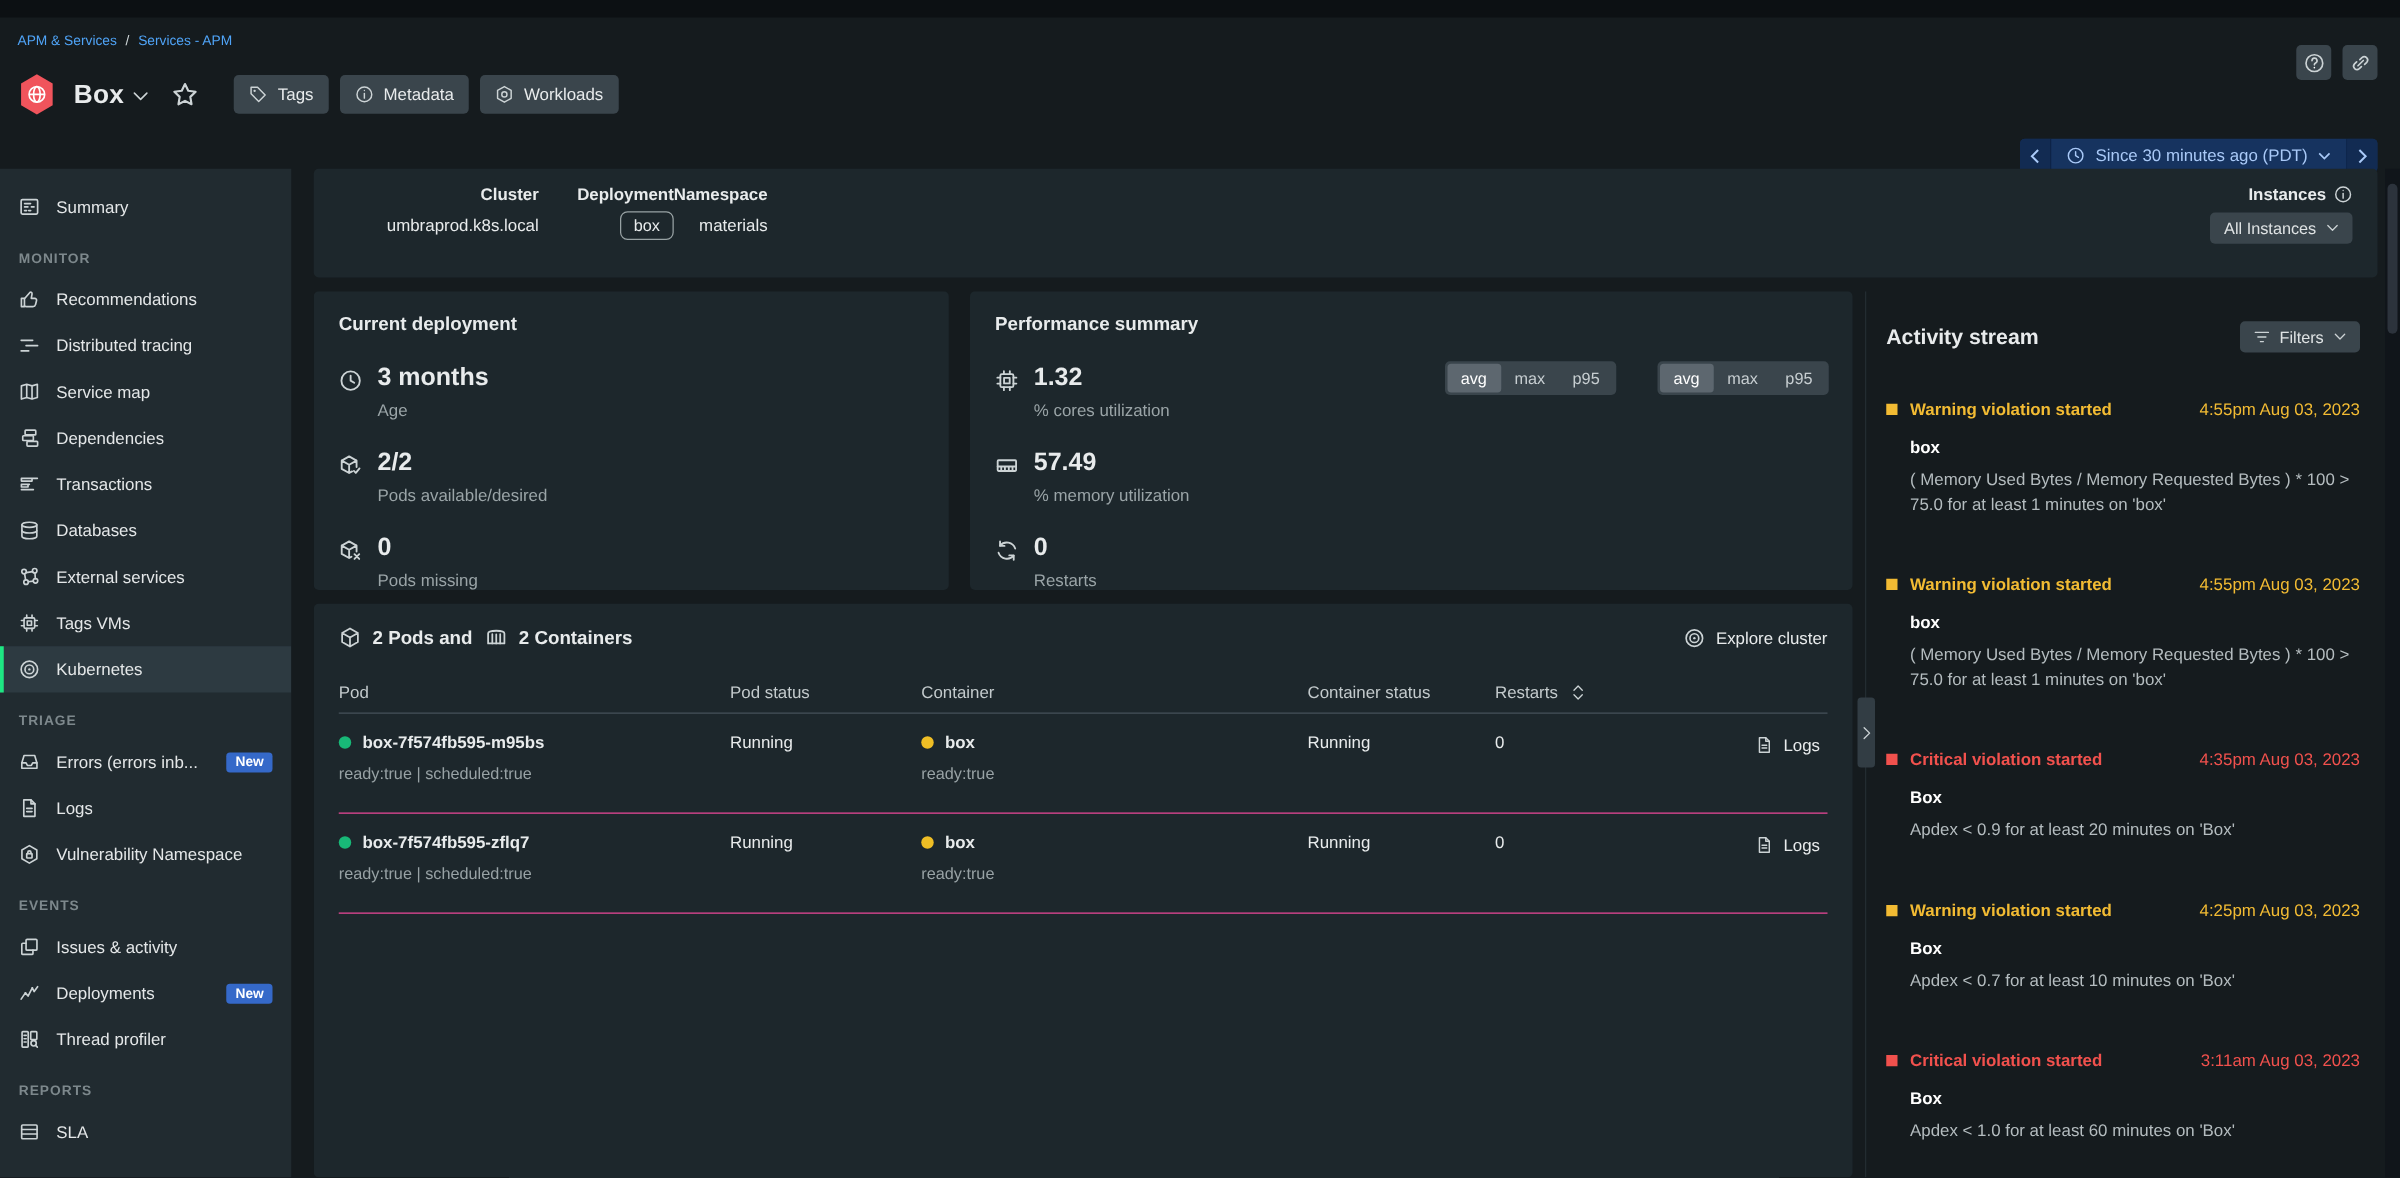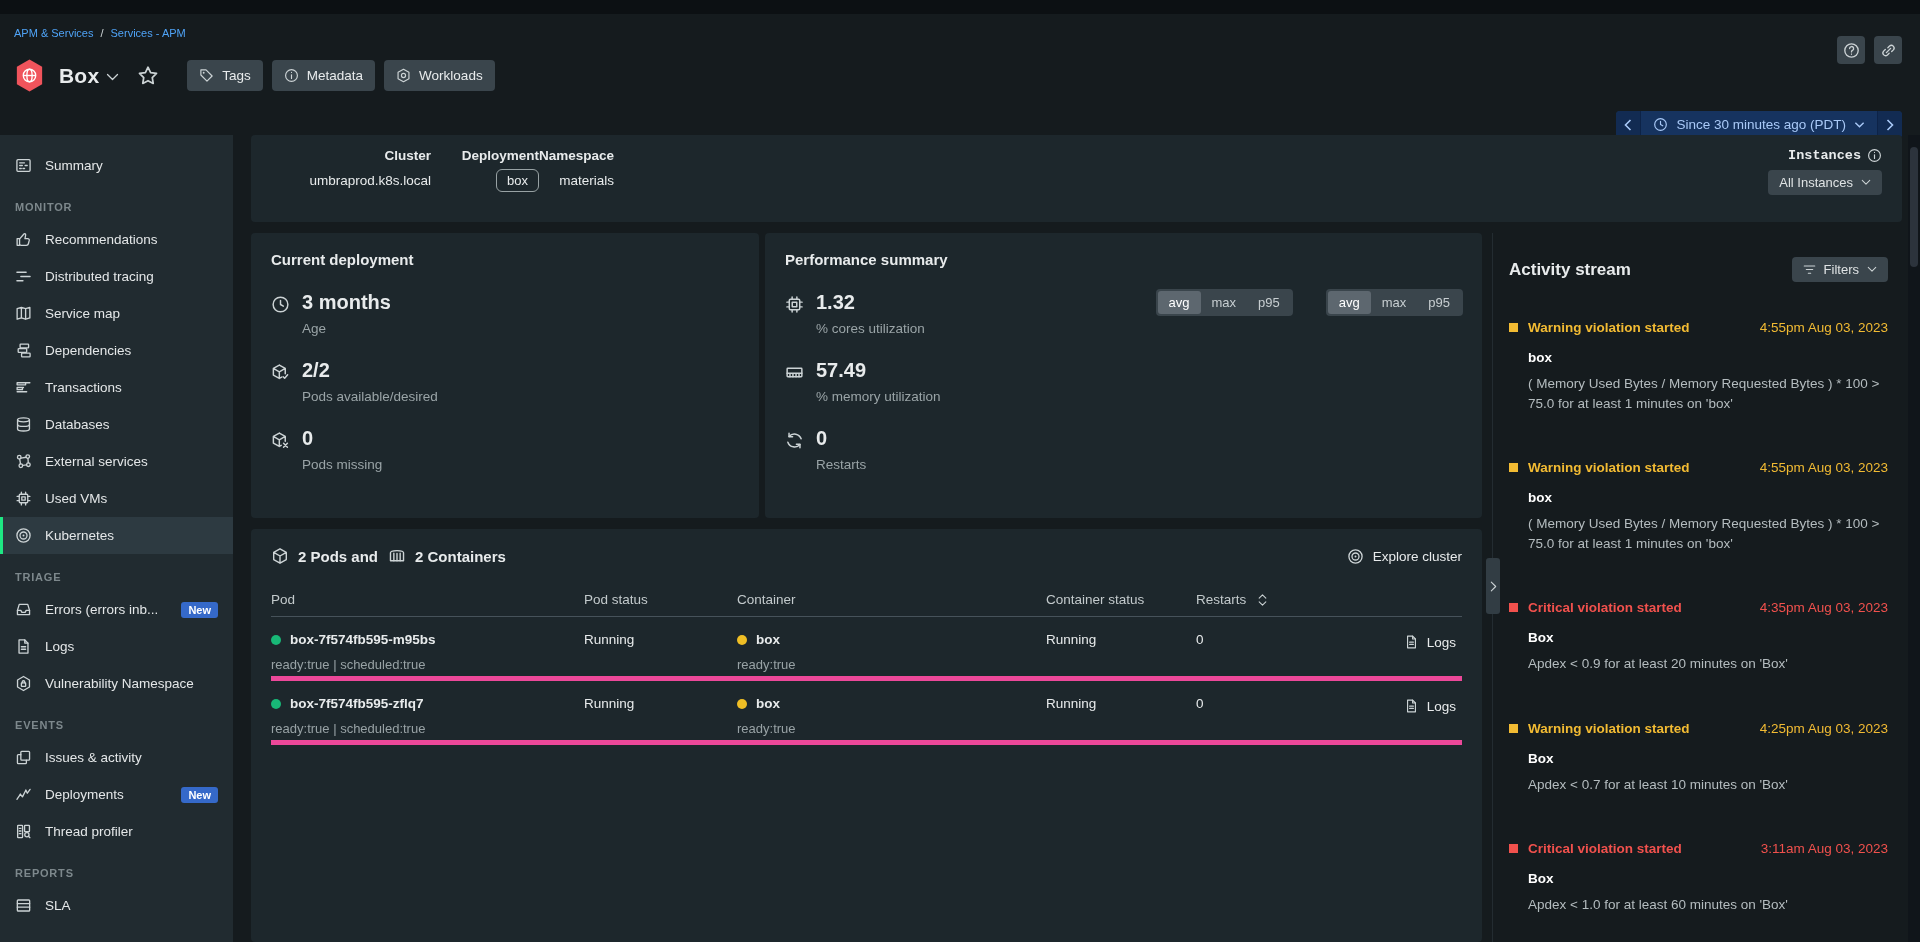--- a/index.html
+++ b/index.html
@@ -52,27 +52,27 @@
   .main-area { position:absolute; left:251px; top:0; right:18px; bottom:0; display:flex; flex-direction:column; }
   .card { background:#1d272c; border-radius:4px; }
   .info-card { height:87px; padding:13px 20px; display:flex; }
   .info-field { display:flex; flex-direction:column; gap:10px;align-items:flex-end; }
   .f-cluster { width:160px; }
   .f-deploy { width:108px; }
   .info-label { font-weight:bold; }
   .info-value { color:#e8ebec; }
   .chip { border:1px solid #98a2a4; border-radius:6px; padding:3px 10px; width:max-content; font-size:13px; margin-top:-4px; }
   .instances-box { margin-left:auto; display:flex; flex-direction:column; align-items:flex-end; gap:7px; }
-  .inst-label { display:flex; align-items:flex-end; gap:6px; font-weight:bold;font-family:Liberation Mono, monospace; }
+  .inst-label { display:flex; align-items:flex-end; gap:6px; font-weight:bold; }
   .sel-btn { display:flex; align-items:center; gap:8px; background:#3a454c; border:none; color:#dfe3e4;
     border-radius:4px; padding:5px 11px; font-size:13px; font-family:inherit; cursor:pointer; }
 
   .below-row { flex:1; display:flex; margin-top:11px; overflow:hidden; }
   .left-col { width:1231px; display:flex; flex-direction:column; }
-  .cards-row { display:flex; gap:6px; height:285px; }
+  .cards-row { display:flex; gap:17px; height:239px; }
   .card-cur { width:508px; padding:18px 20px; }
   .card-perf { flex:1; padding:18px 20px; position:relative; }
   .card-title { font-size:15px; font-weight:bold; }
   .metric { display:flex; gap:12px; margin-top:24px; }
   .metric .mic { margin-top:3px; }
   .m-value { font-size:20px; font-weight:bold; line-height:1; }
   .m-label { color:#9aa4a7; margin-top:9px; font-size:13.5px; }
   .toggles { position:absolute; right:19px; top:56px; display:flex; flex-direction:row; gap:33px; }
   .toggle { background:#3a454c; border-radius:4px; padding:2px; display:flex; }
   .tg { border:none; background:none; color:#c7ced1; font-size:13px; font-family:inherit; padding:4px 11px; border-radius:3px; cursor:pointer; }
@@ -80,21 +80,21 @@
 
   .card-pods { flex:1; margin-top:11px; padding:18px 20px 0; overflow:hidden; }
   .pods-head { display:flex; align-items:center; font-size:15px; font-weight:bold; }
   .pods-head .gap1 { margin:0 8px 0 9px; }
   .pods-head .cgap { margin-right:9px; margin-left:14px; }
   .explore { margin-left:auto; display:flex; align-items:center; gap:9px; font-size:13.5px; font-weight:normal; cursor:pointer; }
   .ptable { margin-top:27px; }
   .prow { display:grid; grid-template-columns:313px 153px 309px 150px 120px 1fr; }
   .phead { color:#c3cacc; font-size:13.5px; padding-bottom:9px; border-bottom:1px solid #46525a; }
   .phead .sort { display:inline-flex; flex-direction:column; gap:2px; margin-left:8px; vertical-align:middle; }
-  .pdata { border-bottom:5px solid #ec4899; padding:15px 0 4px; }
+  .pdata { border-bottom:1px solid #ec4899; padding:15px 0 24px; }
   .cell-name { display:flex; align-items:center; gap:9px; font-weight:bold; }
   .dot { width:10px; height:10px; border-radius:50%; flex:0 0 auto; }
   .dot-green { background:#18b877; }
   .dot-yellow { background:#efbe25; }
   .meta { color:#98a2a5; font-size:13px; margin-top:10px; }
   .cell-logs { display:flex; justify-content:flex-end; align-items:flex-start; }
   .logs-btn { display:flex; align-items:center; gap:8px; background:none; border:none; color:#e8ebec;
     font-size:13.5px; font-family:inherit; cursor:pointer; padding:2px 6px; }
 
   
@@ -286,21 +286,21 @@
           <path d="M5.6 4.8 L10.5 4 M4.4 5.7 L5.2 10.3 M7.1 11.7 L11 11.2 M12.2 5.1 L12.5 9.3"></path>
         </svg>
       <span class="lbl">External services</span>
     </div>
     <div class="side-item">
       <svg width="17" height="17" viewBox="0 0 16 16" class="ic">
           <rect x="4" y="4" width="8" height="8" rx="1"></rect>
           <rect x="6.4" y="6.4" width="3.2" height="3.2"></rect>
           <path d="M6 4 V2 M10 4 V2 M6 14 V12 M10 14 V12 M4 6 H2 M4 10 H2 M14 6 h-2 M14 10 h-2"></path>
         </svg>
-      <span class="lbl">Used VMs</span>
+      <span class="lbl">Tags VMs</span>
     </div>
     <div class="side-item selected">
       <svg width="17" height="17" viewBox="0 0 16 16" class="ic">
           <circle cx="8" cy="8" r="6.2"></circle>
           <circle cx="8" cy="8" r="3.3"></circle>
           <circle cx="8" cy="8" r="0.9" fill="#ccd3d5" stroke="none"></circle>
         </svg>
       <span class="lbl">Kubernetes</span>
     </div>
 

